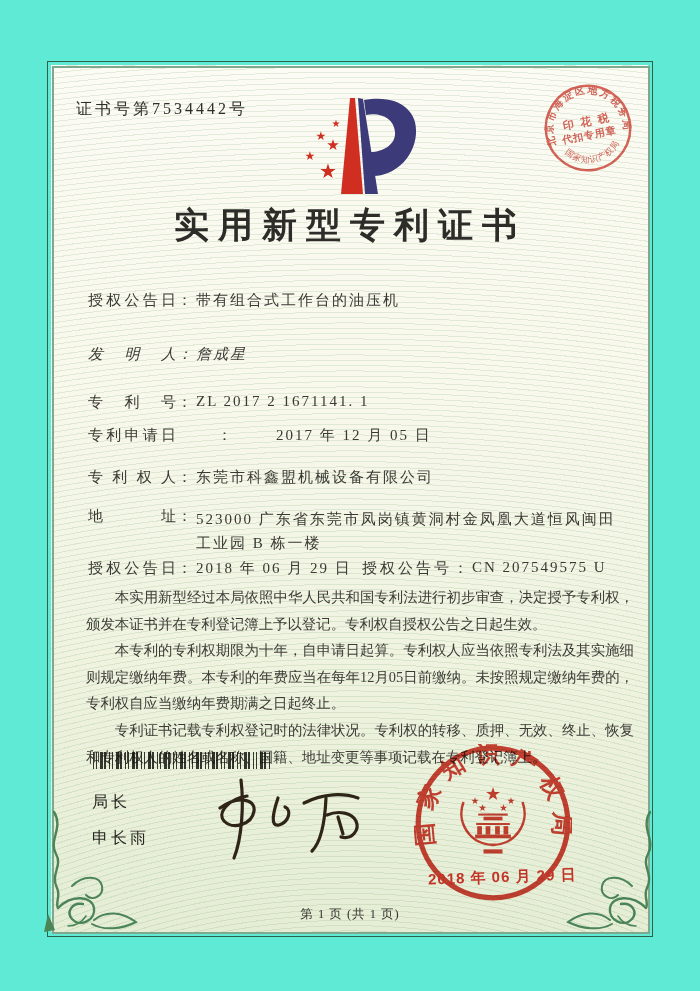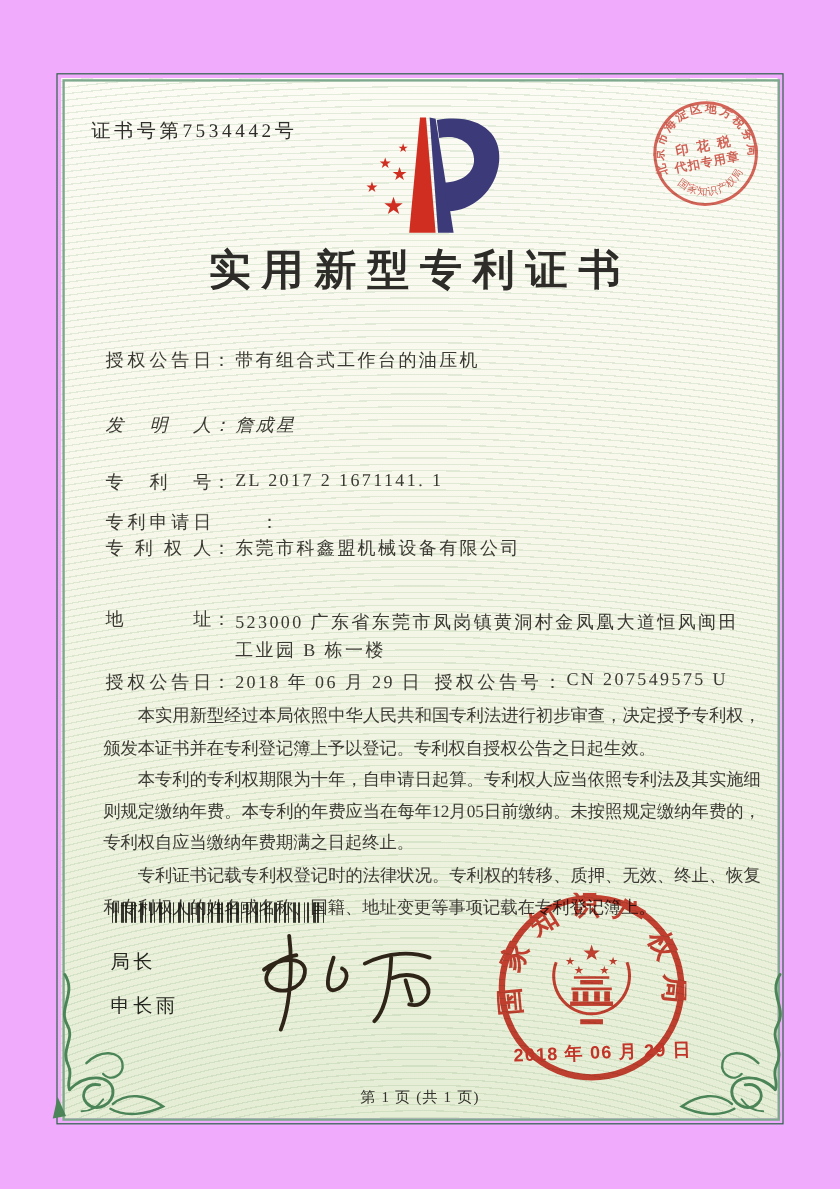--- a/index.html
+++ b/index.html
@@ -1,16 +1,16 @@
 <!DOCTYPE html>
 <html><head>
 <meta charset="utf-8">
 <style>
   html,body{margin:0;padding:0;background:#ffffff;}
-  .page{position:relative;width:700px;height:991px;background:#f0abfc;overflow:hidden;
+  .page{position:relative;width:700px;height:991px;background:#5eead4;overflow:hidden;
         font-family:"Liberation Serif","DejaVu Serif",serif;color:#3a3833;}
 
   
   .bg{position:absolute;left:51px;top:65px;width:597px;height:867px;z-index:0;
       background:
         repeating-radial-gradient(ellipse 1500px 1000px at 50% 135%, rgba(104,158,94,0.17) 0 1.5px, rgba(255,255,255,0) 1.5px 8px),
         linear-gradient(180deg,#fcfbf4 0%,#f8f8ec 38%,#eff3e0 68%,#e5edd5 100%);}
 
   
   .frame-outer{position:absolute;left:47px;top:61px;width:604px;height:874px;border:1.5px solid #2d624a;z-index:1;}
@@ -29,21 +29,21 @@
 
   .title{position:absolute;left:0;top:202px;width:100%;text-align:center;font-size:35px;font-weight:bold;
          letter-spacing:9px;color:#2d2c28;z-index:3;}
 
   .frow{position:absolute;left:88px;display:flex;align-items:flex-start;font-size:15px;z-index:3;color:#3b3933;}
   .flabel{display:inline-block;width:88px;text-align:justify;text-align-last:justify;}
   .colon{margin:0 4px 0 1px;}
   .fval{letter-spacing:2px;}
   .fval-block{letter-spacing:2px;line-height:24px;max-width:430px;}
   .r-name{top:291px;} .r-inv{top:345px;font-style:italic;} .r-pno{top:393px;justify-content:center;} .r-fdate{top:426px;gap:40px;}
-  .r-owner{top:448px;} .r-addr{top:507px;}
+  .r-owner{top:468px;} .r-addr{top:507px;}
   .r-grant{top:559px;} .r-grant2{top:559px;left:362px;}
 
   .bodytext{position:absolute;left:86px;top:584px;width:548px;z-index:3;
             font-size:14.4px;line-height:26.6px;text-align:justify;color:#3d3b35;}
   .bodytext p{margin:0;text-indent:2em;}
 
   .barcode{position:absolute;left:93px;top:752px;width:177px;height:17px;z-index:3;opacity:.85;
     background:repeating-linear-gradient(90deg,#15150f 0 1.5px,transparent 1.5px 3px,#15150f 3px 4.2px,
       transparent 4.2px 7.5px,#15150f 7.5px 10px,transparent 10px 11.5px,#15150f 11.5px 12.6px,transparent 12.6px 16px);}
 
@@ -128,20 +128,21 @@
     <span class="fval">詹成星</span>
   </div>
   <div class="frow r-pno">
     <span class="flabel">专利号</span>
       <span class="colon">：</span>
     <span class="fval">ZL 2017 2 1671141. 1</span>
   </div>
   <div class="frow r-fdate">
     <span class="flabel">专利申请日</span>
       <span class="colon">：</span>
+    <span class="fval">2017 年 12 月 05 日</span>
   </div>
   <div class="frow r-owner">
     <span class="flabel">专利权人</span>
       <span class="colon">：</span>
     <span class="fval">东莞市科鑫盟机械设备有限公司</span>
   </div>
   <div class="frow r-addr">
     <span class="flabel">地址</span>
       <span class="colon">：</span>
     <span class="fval-block"><span>523000 广东省东莞市凤岗镇黄洞村金凤凰大道恒风闽田</span><br>

